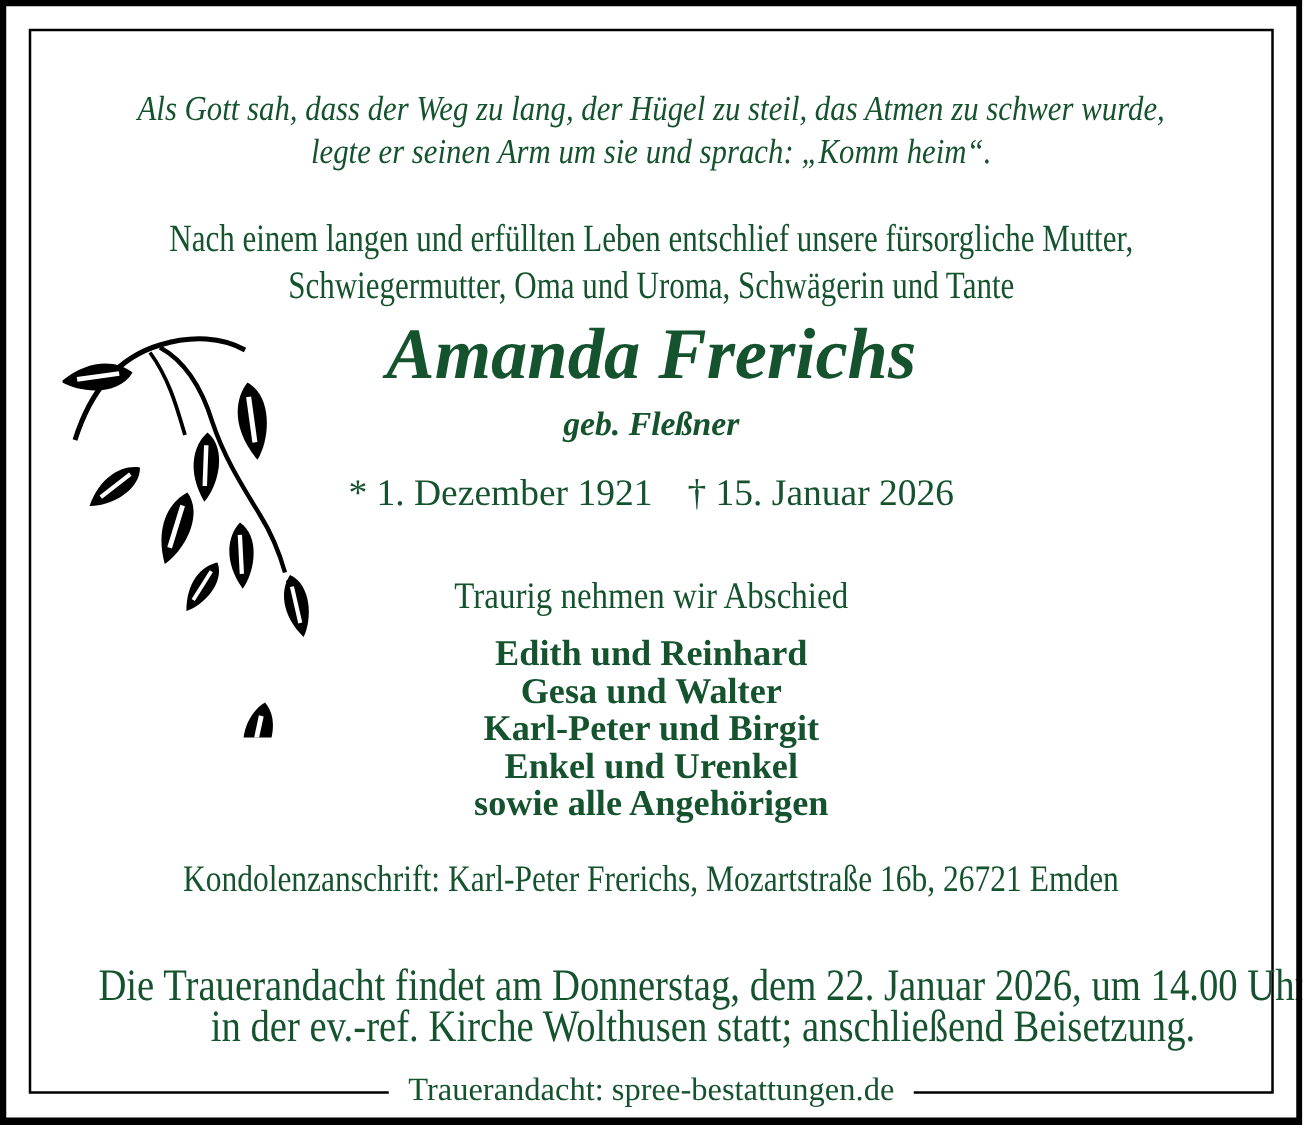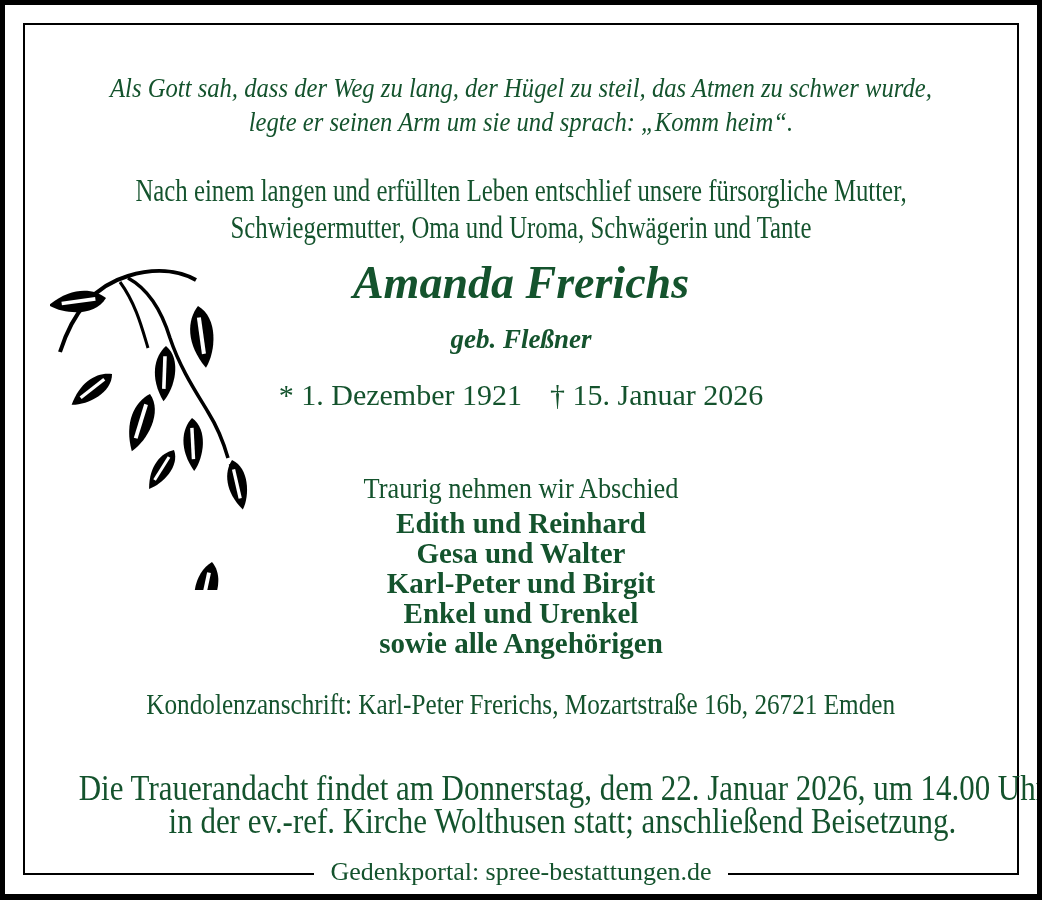--- a/index.html
+++ b/index.html
@@ -27,28 +27,28 @@
     text-align:center;white-space:nowrap;z-index:2;
   }
   .sx{display:inline-block;transform-origin:50% 50%;}
 
   .quote{top:71px;font-size:28px;line-height:34px;font-style:italic;}
   .quote .sx{transform:scaleX(0.88);}
 
   .intro{top:172px;font-size:31px;line-height:37px;}
   .intro .sx{transform:scaleX(0.80);}
 
-  .name{top:248px;font-size:46px;line-height:70px;font-weight:bold;font-style:italic;}
+  .name{top:248px;font-size:58px;line-height:70px;font-weight:bold;font-style:italic;}
 
   .maiden{top:322px;font-size:27px;line-height:34px;font-weight:bold;font-style:italic;}
 
   .dates{top:376px;font-size:30px;line-height:38px;}
   .dates .gap{display:inline-block;width:28px;}
 
-  .farewell{top:470px;font-size:30px;line-height:36px;}
+  .farewell{top:459px;font-size:30px;line-height:36px;}
   .farewell .sx{transform:scaleX(0.88);}
 
   .mourners{top:508px;font-size:29px;line-height:30px;font-weight:bold;}
 
   .condolence{top:686px;font-size:30px;line-height:36px;}
   .condolence .sx{transform:scaleX(0.84);}
 
   .service{top:772px;font-size:36px;line-height:33px;}
   .service .sx{transform:scaleX(0.86);}
 
@@ -129,16 +129,16 @@
   </div>
 
   <div class="line-block service">
     <span class="sx">
       <span>Die Trauerandacht findet am Donnerstag, dem 22. Januar 2026, um 14.00 Uhr</span><br>
       <span>in der ev.-ref. Kirche Wolthusen statt; anschließend Beisetzung.</span>
     </span>
   </div>
 
   <div class="portal-wrap">
-    <span class="portal-text">Gedenkportal: spree-bestattungen.de</span>
+    <span class="portal-text">Trauerandacht: spree-bestattungen.de</span>
   </div>
 
 </div>
 
 </body></html>

